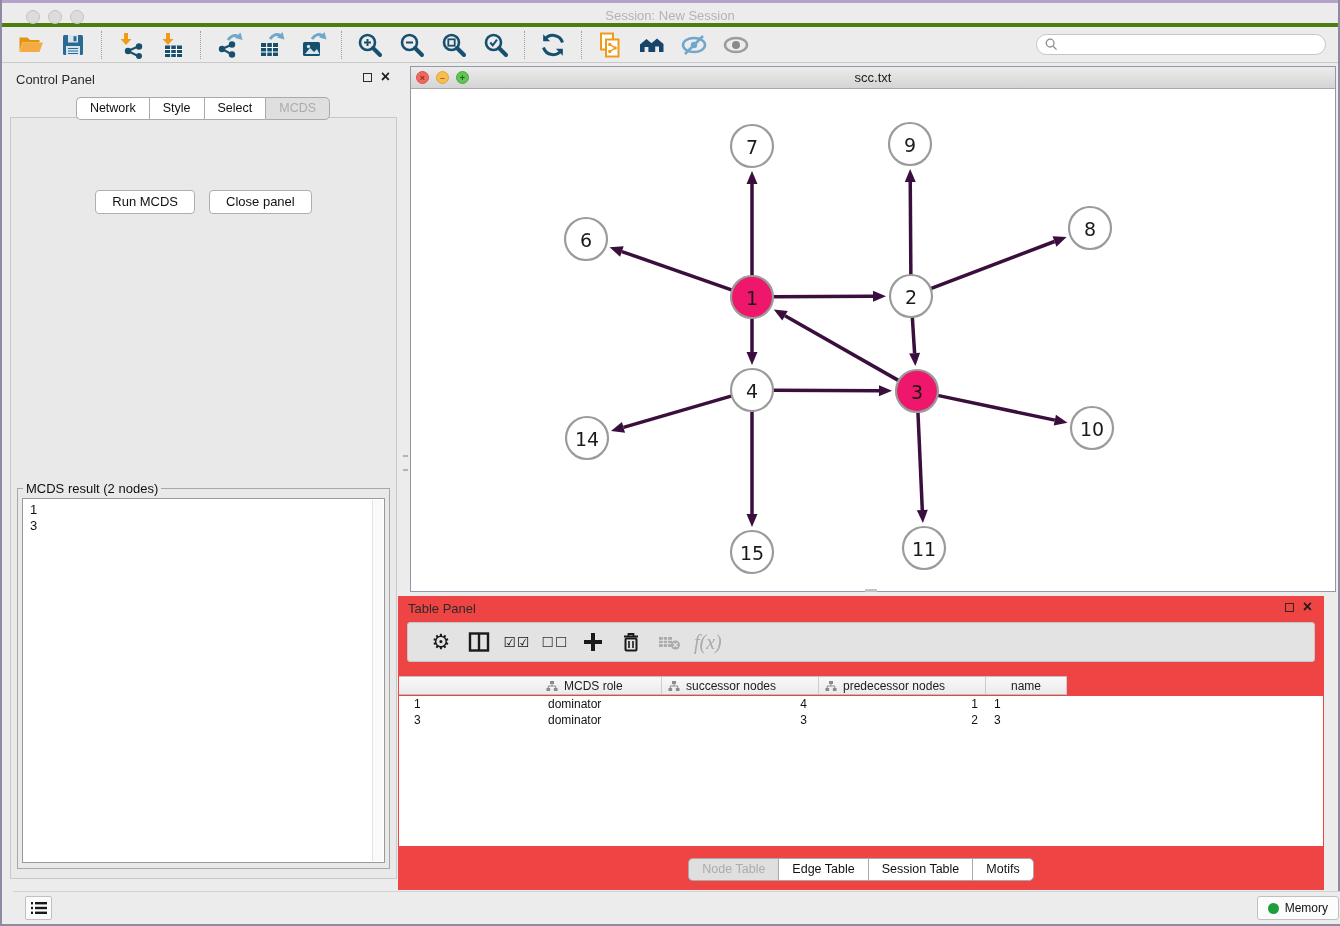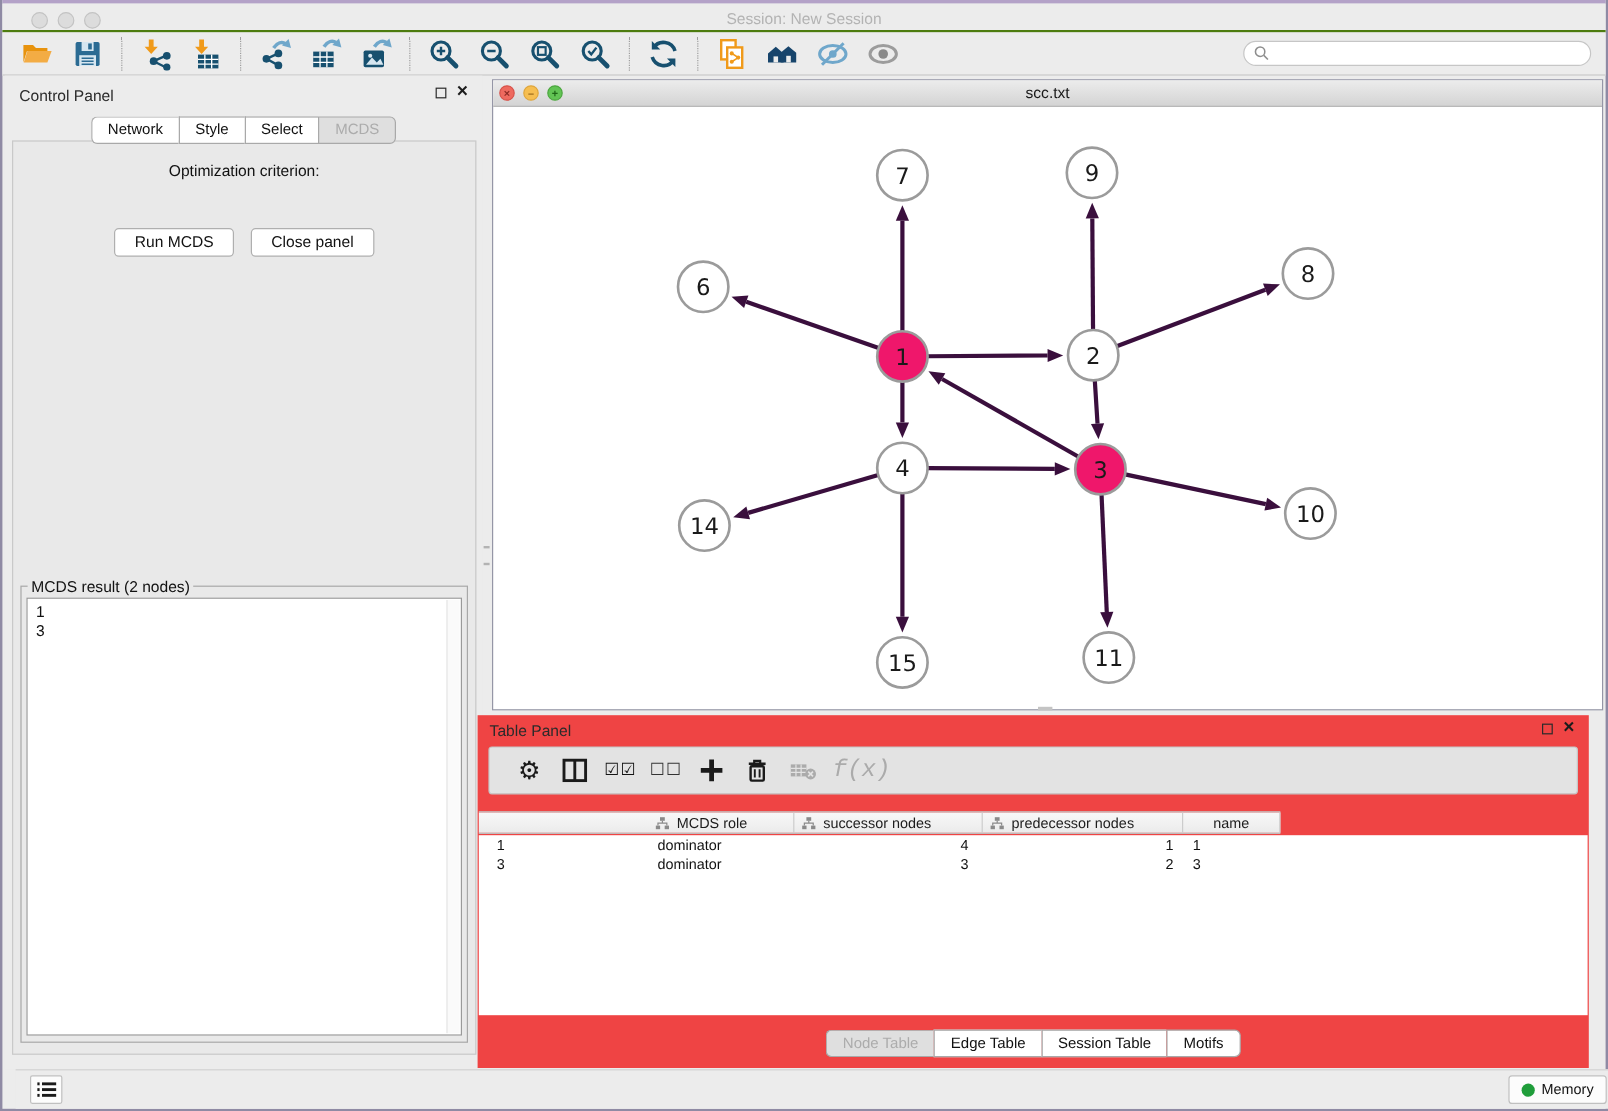--- a/index.html
+++ b/index.html
@@ -2,21 +2,21 @@
 <html><head>
 <meta charset="utf-8">
 <style>
   * { box-sizing: border-box; margin: 0; padding: 0; }
   html,body { width:1340px; height:926px; }
   body { font-family:"Liberation Sans", sans-serif; background:#ECECEC; position:relative; overflow:hidden; }
   #app { position:absolute; inset:0; border-left:2px solid #8F8AA4; border-right:2px solid #8F8AA4; border-bottom:2px solid #8F8AA4; }
   .top-strip { position:absolute; left:0; top:0; width:100%; height:3px; background:#B4A2C8; }
 
   
-  .titlebar { position:absolute; left:0; top:3px; width:100%; height:24px; background:#ECECEC; border-bottom:2px solid #4d7c0f; }
+  .titlebar { position:absolute; left:0; top:3px; width:100%; height:24px; background:#ECECEC; border-bottom:4px solid #4d7c0f; }
   .tl { position:absolute; top:7px; width:14px; height:14px; border-radius:50%; background:#DCDCDC; border:1px solid #C3C3C3; }
   .win-title { position:absolute; left:0; right:0; top:5px; text-align:center; font-size:13px; color:#B3B3B3; }
 
   
   .toolbar { position:absolute; left:0; top:27px; width:100%; height:36px; background:#ECECEC; border-bottom:1px solid #C9C9C9; display:flex; align-items:center; padding-left:8px; }
   .tbi { width:30px; height:30px; margin:0 6px; display:flex; align-items:center; justify-content:center; flex:0 0 auto; }
   .tbi svg { width:28px; height:28px; }
   .tbsep { width:0; height:28px; border-left:1px dotted #9E9E9E; margin:0 7px; flex:0 0 auto; }
   .search-wrap { margin-left:auto; margin-right:12px; width:290px; height:21px; background:#fff; border:1px solid #C6C6C6; border-radius:11px; display:flex; align-items:center; padding:0 8px; }
   .search-wrap svg { width:13px; height:13px; margin-right:5px; flex:0 0 auto; }
@@ -64,21 +64,21 @@
 
   
   .table-panel { position:absolute; left:396px; top:596px; width:926px; height:294px; background:#ef4444; }
   .tp-title { position:absolute; left:10px; top:5px; font-size:13px; color:#2B2B2B; }
   .tp-float { right:30px; top:7px; } .tp-close { right:12px; top:1px; }
   .table-toolbar { position:absolute; left:9px; top:26px; width:908px; height:40px; background:#E3E3E3; border:1px solid #C6C6C6; border-radius:3px; display:flex; align-items:center; padding-left:14px; }
   .tti { width:26px; height:26px; margin:0 6px; display:flex; align-items:center; justify-content:center; }
   .tti svg { width:24px; height:24px; }
   .glyph { font-size:21px; color:#1A1A1A; line-height:26px; font-family:"DejaVu Sans",sans-serif; }
   .checks { font-size:14px; letter-spacing:1px; color:#141414; font-family:"DejaVu Sans",sans-serif; }
-  .fx { font-family:Liberation Mono, monospace; font-style:italic; font-size:20px; color:#ABABAB; }
+  .fx { font-family:Liberation Serif, serif; font-style:italic; font-size:20px; color:#ABABAB; }
 
   .table-header { position:absolute; left:1px; top:80px; height:19px; display:flex; background:linear-gradient(#F8F8F8,#EBEBEB); border-top:1px solid #C2C2C2; border-bottom:1px solid #BDBDBD; }
   .th { display:flex; align-items:center; font-size:12px; color:#1C1C1C; border-right:1px solid #CCCCCC; padding-left:6px; gap:6px; }
   .th.center { justify-content:center; padding-left:0; }
   .table-body { position:absolute; left:1px; top:100px; width:924px; height:150px; background:#fff; }
   .tr { display:flex; height:16px; align-items:center; }
   .td { font-size:12px; color:#111; overflow:hidden; white-space:nowrap; }
   .bottom-tabs { position:absolute; left:0; right:0; top:262px; display:flex; justify-content:center; }
 
   
@@ -251,21 +251,20 @@
       <span class="float-icon cp-float"></span>
       <span class="close-x cp-close">×</span>
     </div>
     <div class="seg-tabs" id="cp-tabs">
         <div class="seg">Network</div>
         <div class="seg">Style</div>
         <div class="seg">Select</div>
         <div class="seg seg-active">MCDS</div>
       </div>
     <div class="cp-content">
-      <div class="opt-label">Optimization criterion:</div>
       <div class="btn-row">
         <button class="mac-btn">Run MCDS</button>
         <button class="mac-btn">Close panel</button>
       </div>
       <div class="result-box">
         <span class="result-legend">MCDS result (2 nodes)</span>
         <div class="result-area">1
 3<div class="result-scroll"></div></div>
       </div>
     </div>

